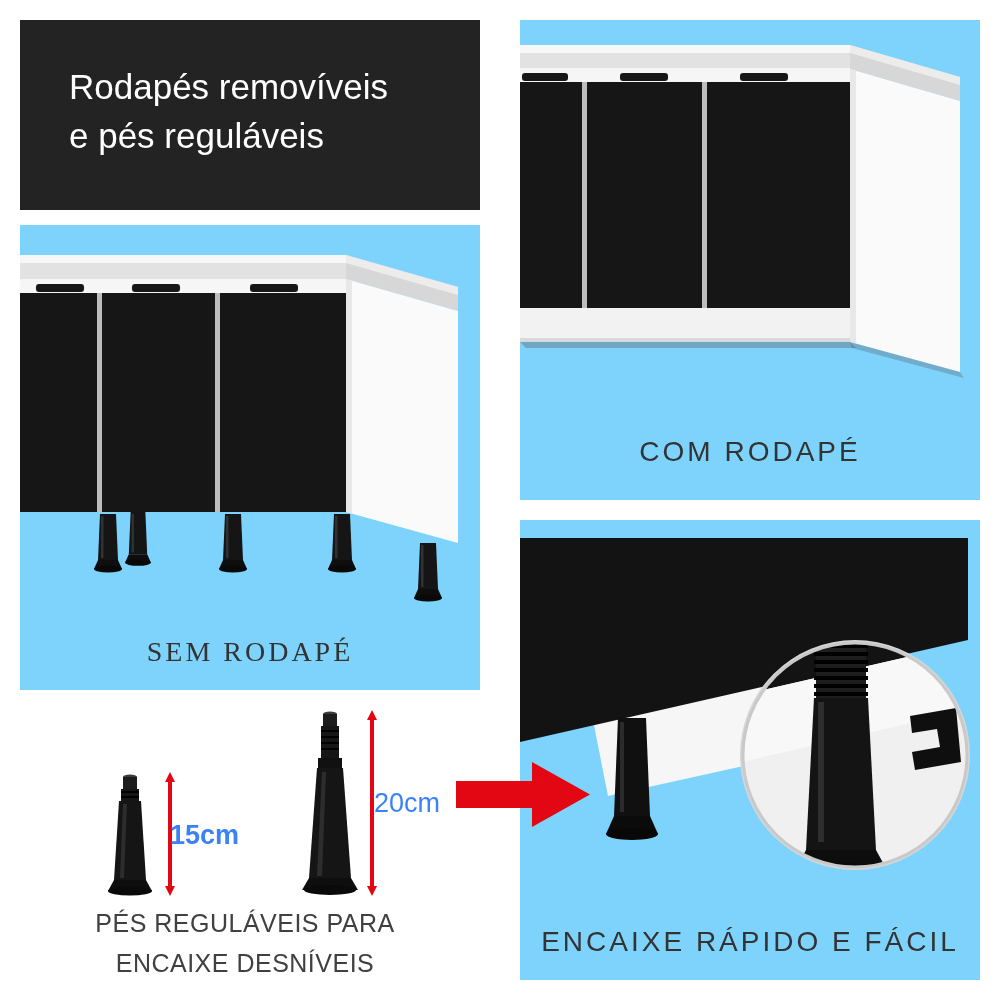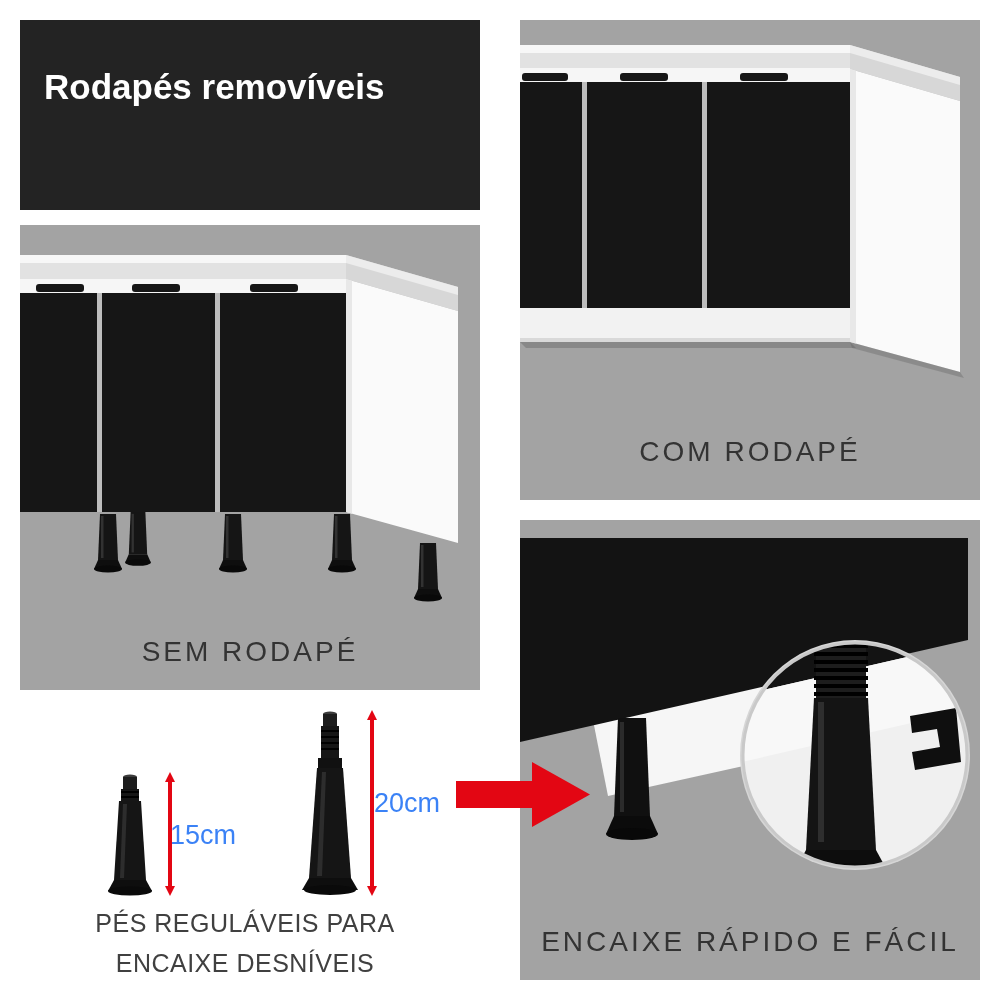--- a/index.html
+++ b/index.html
@@ -5,53 +5,54 @@
   html,body{margin:0;padding:0;background:#ffffff;}
   .page{
     position:relative;width:1000px;height:1000px;background:#ffffff;
     font-family:"Liberation Sans", sans-serif;overflow:hidden;
   }
   .banner{
     position:absolute;left:20px;top:20px;width:460px;height:190px;
     background:#232323;color:#ffffff;
   }
   .banner-text{
-    padding:42px 0 0 24px;font-size:35px;font-weight:bold;line-height:49px;
-  }
-  .panel{position:absolute;background:#a3a3a3;}
-  #panel-sem{left:20px;top:225px;width:460px;height:465px;}
+    padding:42px 0 0 49px;font-size:35px;font-weight:normal;line-height:49px;
+  }
+  .panel{position:absolute;background:#7dd3fc;}
+  #panel-sem{left:20px;top:225px;width:460px;height:465px;font-family:Liberation Serif, serif;}
   #panel-com{left:520px;top:20px;width:460px;height:480px;}
   #panel-enc{left:520px;top:520px;width:460px;height:460px;}
   .panel-label{
     position:absolute;left:0;right:0;text-align:center;color:#333333;
     font-size:28px;letter-spacing:3px;font-weight:400;
   }
   #panel-sem .panel-label{bottom:22px;}
   #panel-com .panel-label{bottom:32px;}
   #panel-enc .panel-label{bottom:22px;}
   svg.fill{position:absolute;left:0;top:0;width:100%;height:100%;display:block;}
   .feet-svg{position:absolute;left:20px;top:698px;}
   .measure-label{
     position:absolute;color:#3b82f6;font-size:27px;font-weight:400;
   }
-  #label-15{left:170px;top:820px;}
+  #label-15{left:170px;top:820px;font-weight:bold;}
   #label-20{left:374px;top:788px;}
   .caption{
     position:absolute;left:30px;top:903px;width:430px;text-align:center;
     color:#404040;font-size:25px;line-height:40px;letter-spacing:0.5px;
   }
 </style>
 </head>
 <body>
 
 <div class="page">
 
   <div class="banner">
     <div class="banner-text">
       <div>Rodapés removíveis</div>
+      <div>e pés reguláveis</div>
     </div>
   </div>
 
   <div class="panel" id="panel-sem">
     <svg class="fill" viewBox="0 0 460 465" aria-hidden="true">
       <defs>
         <g id="leg-l">
           <path d="M-8,0 L8,0 L10,46 L-10,46 Z" fill="#151515"></path>
           <path d="M-10,46 L10,46 L14,55 L-14,55 Z" fill="#0e0e0e"></path>
           <ellipse cx="0" cy="55" rx="14" ry="3.5" fill="#090909"></ellipse>

